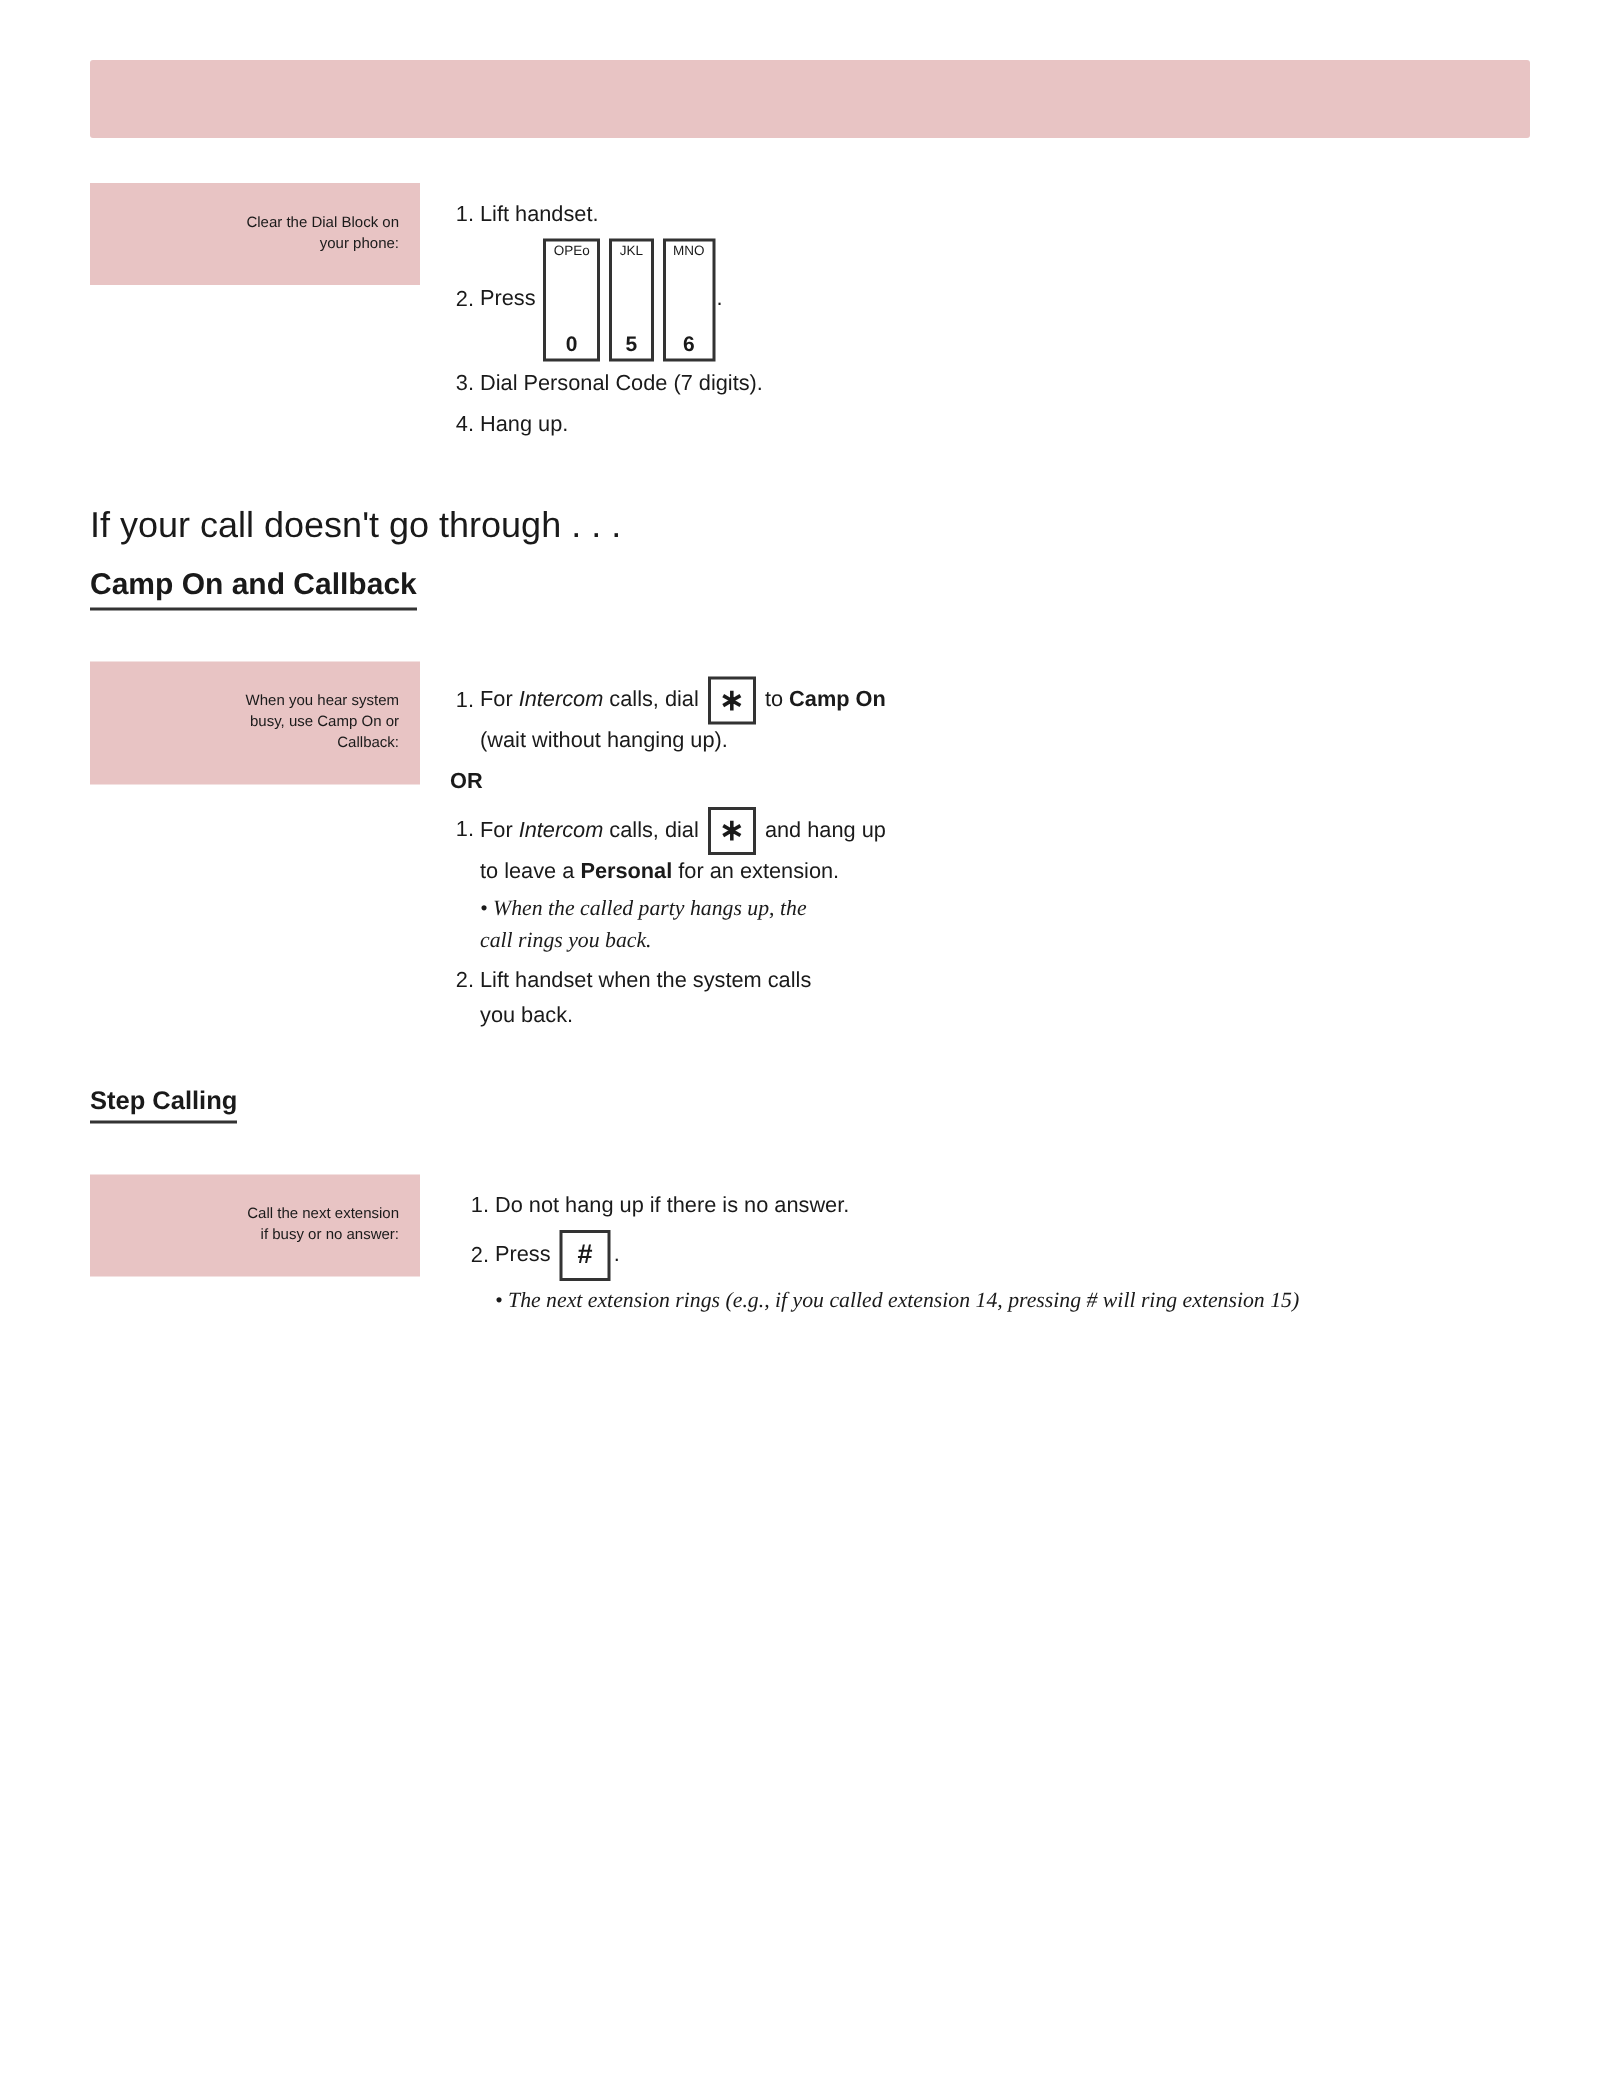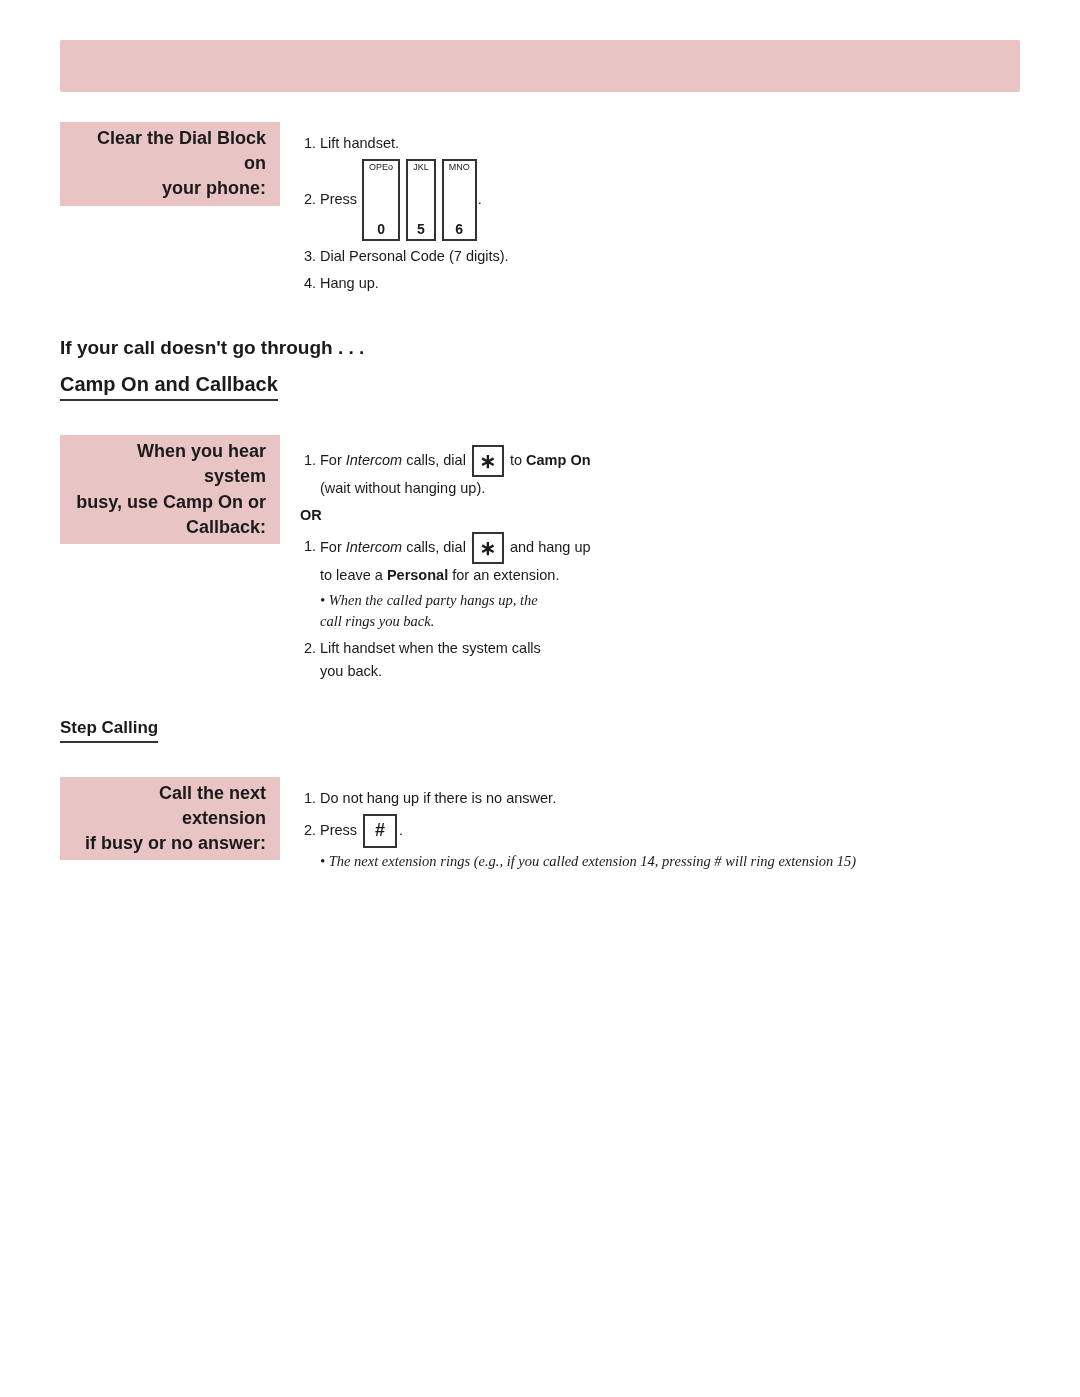--- a/index.html
+++ b/index.html
@@ -34,24 +34,24 @@
     .section-row {
       display: flex;
       align-items: flex-start;
       margin-bottom: 18px;
     }
 
     .section-label {
       background: #e8c4c4;
       width: 220px;
       min-width: 220px;
-      padding: 4px 14px;
+      padding: 20px 14px;
       text-align: right;
-      font-size: 18px;
-      font-weight: bold;
+      font-size: 10px;
+      font-weight: normal;
       line-height: 1.4;
       flex-shrink: 0;
     }
 
     .section-content {
       flex: 1;
       padding: 10px 20px;
       font-size: 14.5px;
       line-height: 1.6;
     }
@@ -117,22 +117,22 @@
       height: 34px;
       font-size: 18px;
       font-weight: bold;
       vertical-align: middle;
       background: #fff;
       margin: 0 2px;
     }
 
     
     .main-heading {
-      font-size: 19px;
-      font-weight: bold;
+      font-size: 24px;
+      font-weight: normal;
       font-style: normal;
       margin: 28px 0 14px 0;
       font-family: Arial, Helvetica, sans-serif;
     }
 
     .sub-heading {
       font-size: 20px;
       font-weight: bold;
       border-bottom: 2px solid #333;
       padding-bottom: 3px;
@@ -164,20 +164,21 @@
     .bullet-note::before {
       content: "• ";
     }
 
     .camp-section {
       margin-bottom: 20px;
     }
 
     .step-section {
       margin-bottom: 20px;
+      gap: 10px;
     }
   </style>
 </head>
 <body>
 
 <div class="page">
 
   <div class="top-banner"></div>
 
   <div class="section-row">

